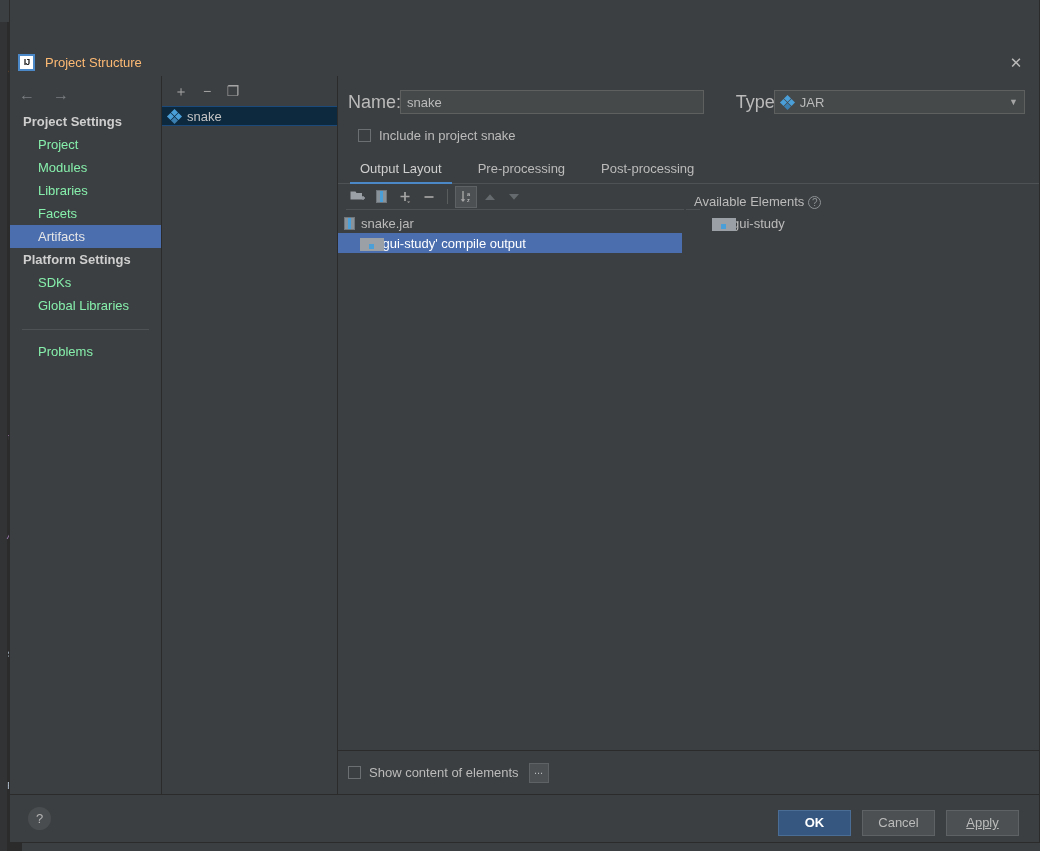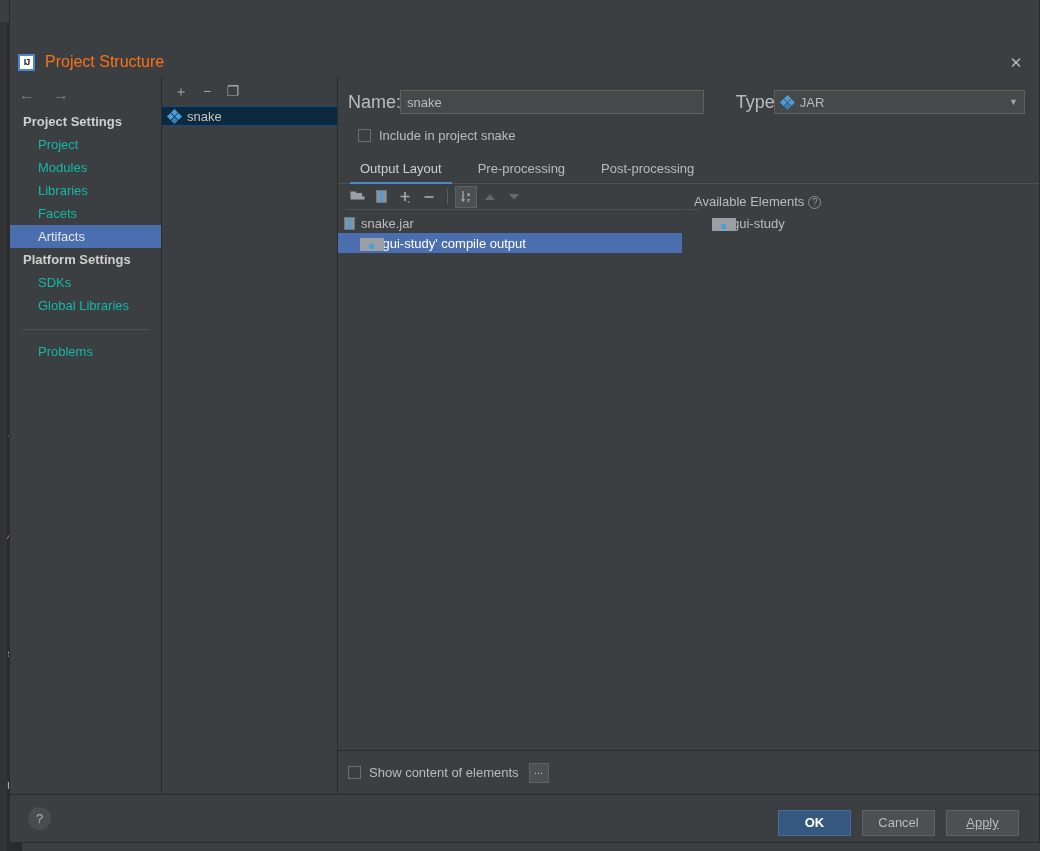--- a/index.html
+++ b/index.html
@@ -69,22 +69,22 @@
     background: #ffffff;
     border: 2px solid #4a88c7;
     display: flex; align-items: center; justify-content: center;
     font-size: 9px; font-weight: bold; color: #1b1b1b;
     font-family: "Liberation Sans", sans-serif;
     line-height: 1;
     letter-spacing: -1px;
     margin-right: 10px;
   }
   #window-title {
-    color: #f97316;
-    font-size: 16px;
+    color: #fdba74;
+    font-size: 13px;
   }
   #close-btn {
     position: absolute;
     right: 0; top: 0;
     width: 46px; height: 28px;
     display: flex; align-items: center; justify-content: center;
     color: #b9b9b9;
     font-size: 15px;
     line-height: 1;
   }
@@ -120,21 +120,21 @@
     width: 18px;
     text-align: center;
   }
   .sidebar-group {
     color: #cfcfcf;
     font-weight: bold;
     font-size: 13px;
     padding: 4px 0 4px 13px;
   }
   .sidebar-item {
-    color: #14b8a6;
+    color: #86efac;
     font-size: 13px;
     padding: 4px 0 4px 28px;
     height: 23px;
     line-height: 15px;
   }
   .sidebar-item.selected {
     background: #4b6eaf;
     color: #e6e6e6;
   }
   .sidebar-sep {

